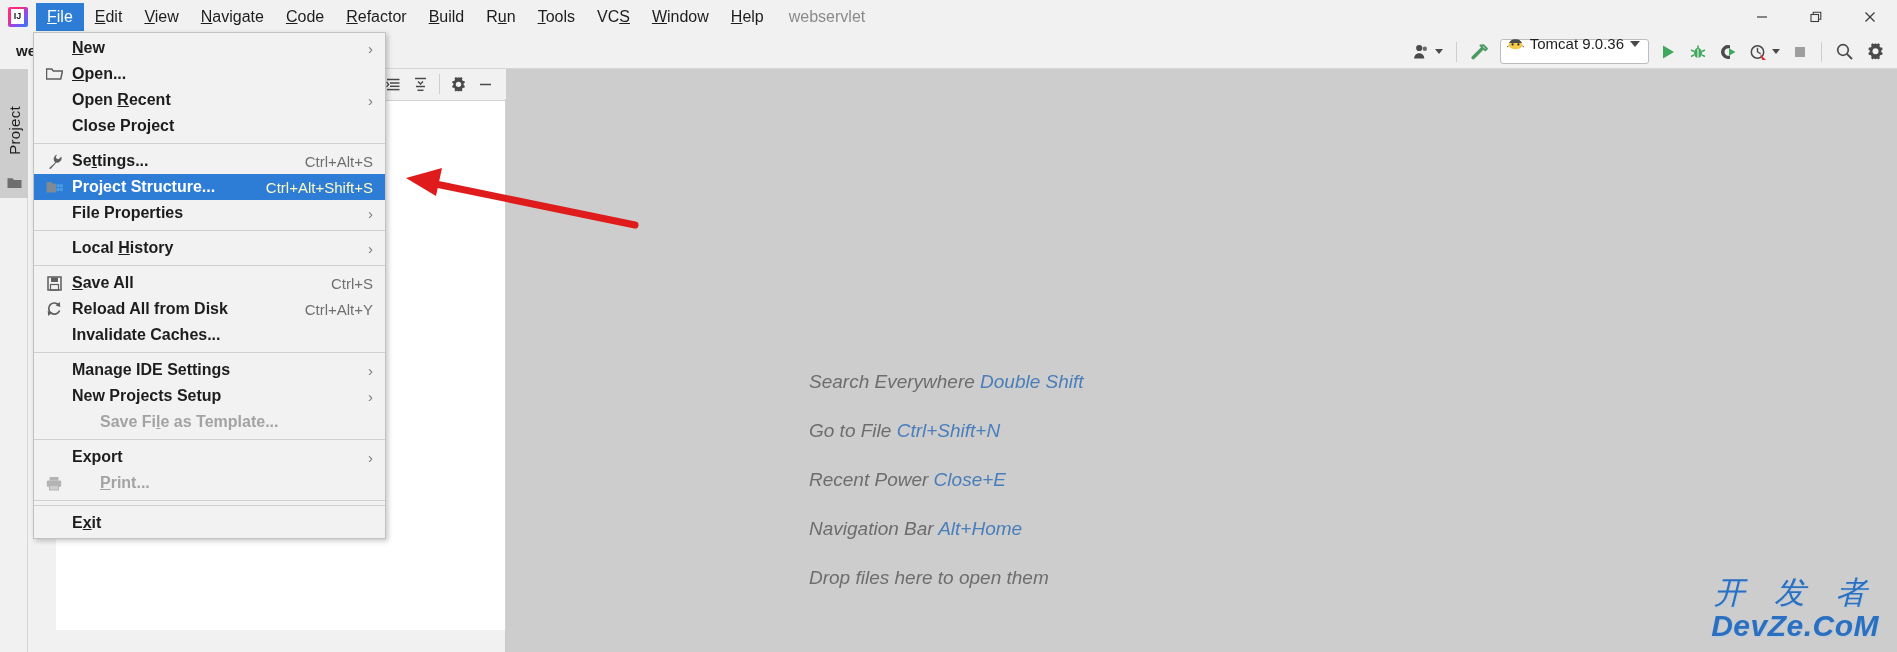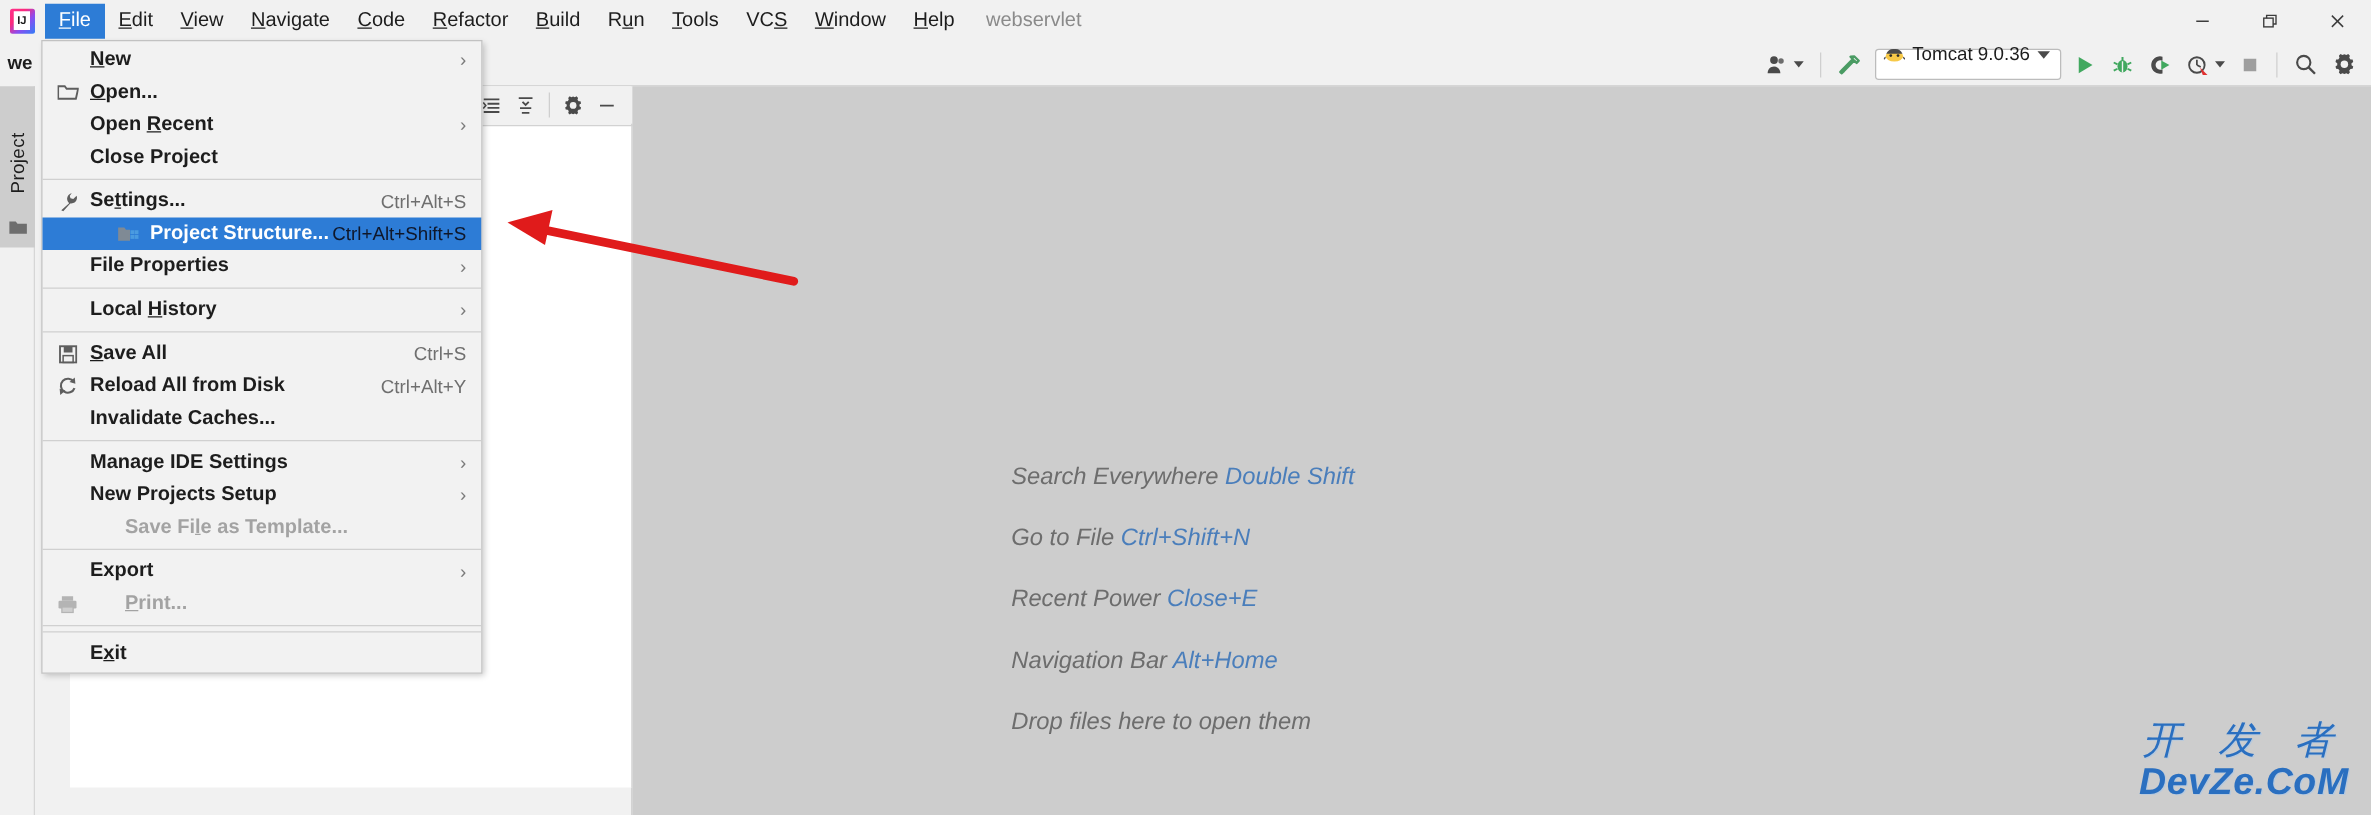--- a/index.html
+++ b/index.html
@@ -70,21 +70,21 @@
     width: 1897px; height: 35px;
     background: #f1f1f1;
     border-bottom: 1px solid #d6d6d6;
   }
   .nav-left-tabstrip {
     position: absolute; left: 0; top: 0;
     width: 34px; height: 35px;
     background: #f1f1f1;
   }
   .we-label {
-    position: absolute; left: 6px; top: 8px;
+    position: absolute; left: 16px; top: 8px;
     font-size: 15px; font-weight: bold; color: #1d1d1d;
   }
   .toolbar-right {
     position: absolute; right: 6px; top: 0;
     height: 35px; display: flex; align-items: center; gap: 0px;
   }
   .tb-btn {
     height: 28px; display: flex; align-items: center;
     justify-content: center; padding: 0 6px; cursor: default;
   }
@@ -215,33 +215,33 @@
     padding: 2px 0;
     z-index: 50;
   }
   .mrow {
     position: relative;
     height: 26px;
     display: flex; align-items: center;
     font-size: 16px; color: #1d1d1d;
     cursor: default; white-space: nowrap;
   }
-  .mrow.selected { background: #2d7cd6; color: #ffffff; padding-left: 48px; }
+  .mrow.selected { background: #2d7cd6; color: #ffffff; }
   .mrow.disabled { color: #a3a3a3; gap: 28px; }
   .m-icon {
     width: 28px; height: 26px; flex: 0 0 auto;
     display: flex; align-items: center; justify-content: center;
     margin-left: 6px;
   }
   .m-label { margin-left: 4px; font-weight: bold; }
   .m-shortcut {
     position: absolute; right: 12px;
     font-size: 15px; color: #6f6f6f;
   }
-  .mrow.selected .m-shortcut { color: #0f172a; text-align: right; }
+  .mrow.selected .m-shortcut { color: #fef9c3; text-align: right; }
   .m-arrow {
     position: absolute; right: 12px;
     font-size: 15px; color: #7a7a7a; line-height: 1;
   }
   .m-sep {
     height: 1px; background: #d0d0d0; margin: 4px 0;
   }
   .mrow u { text-decoration: underline; }
 
   

